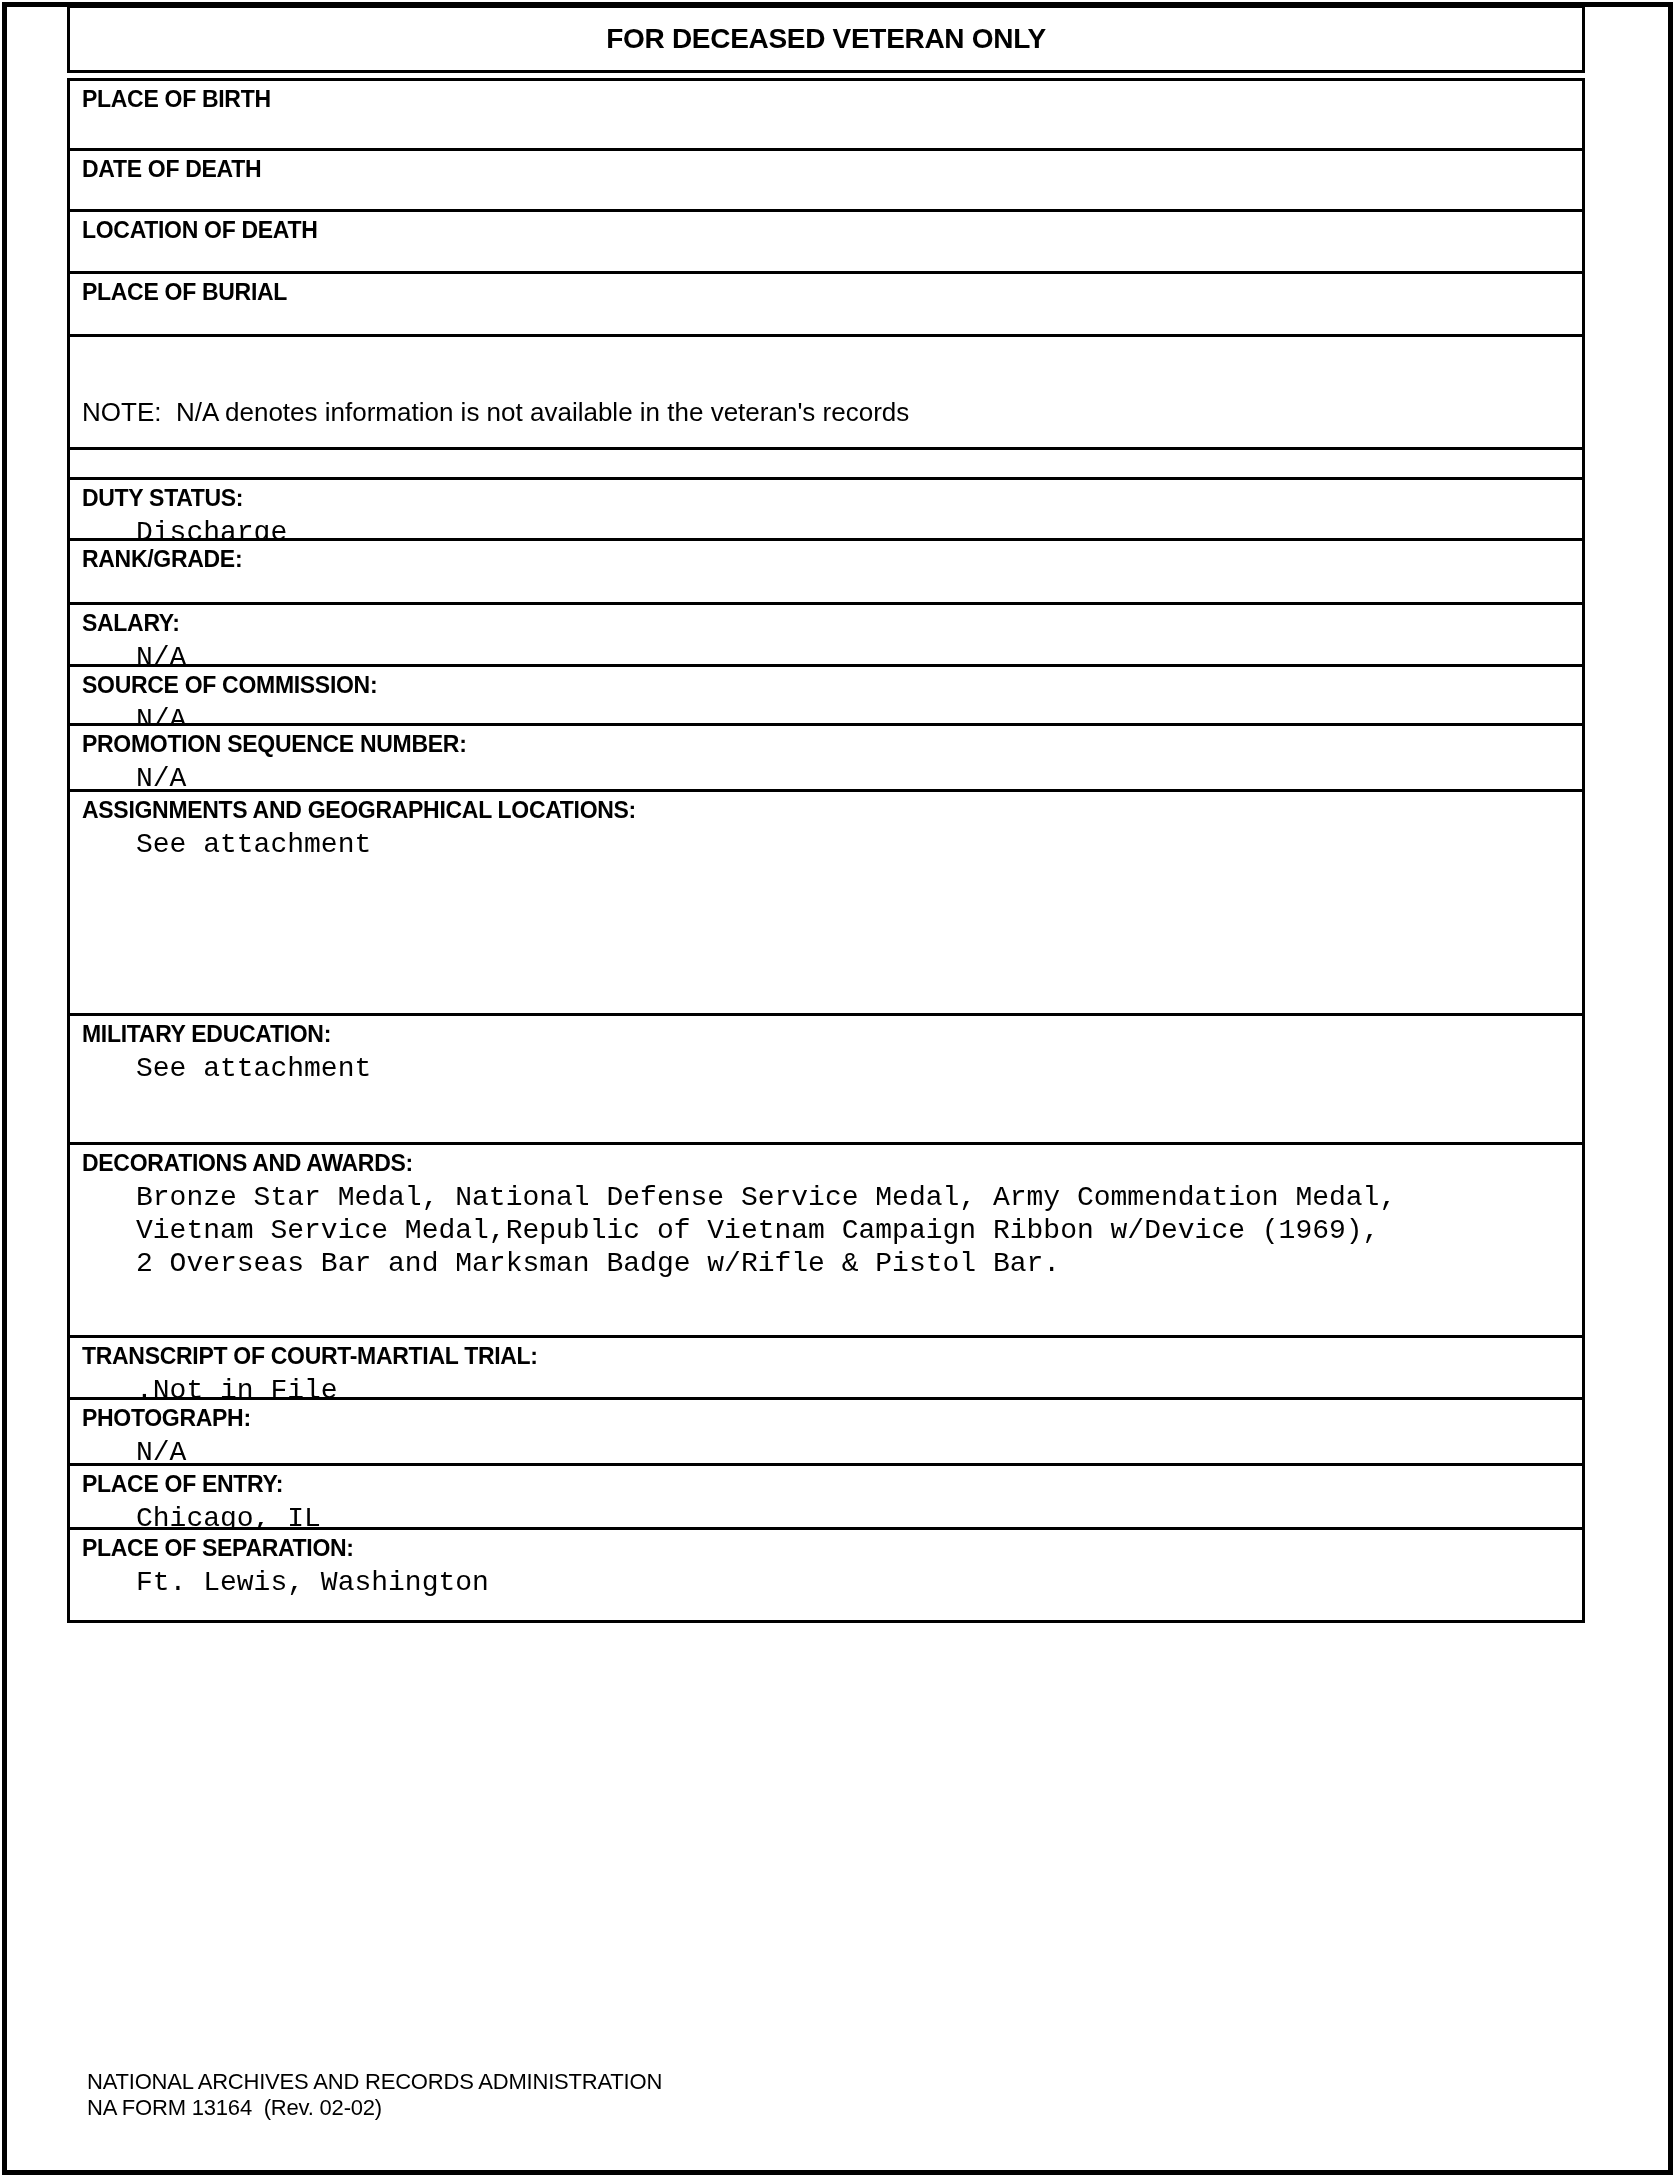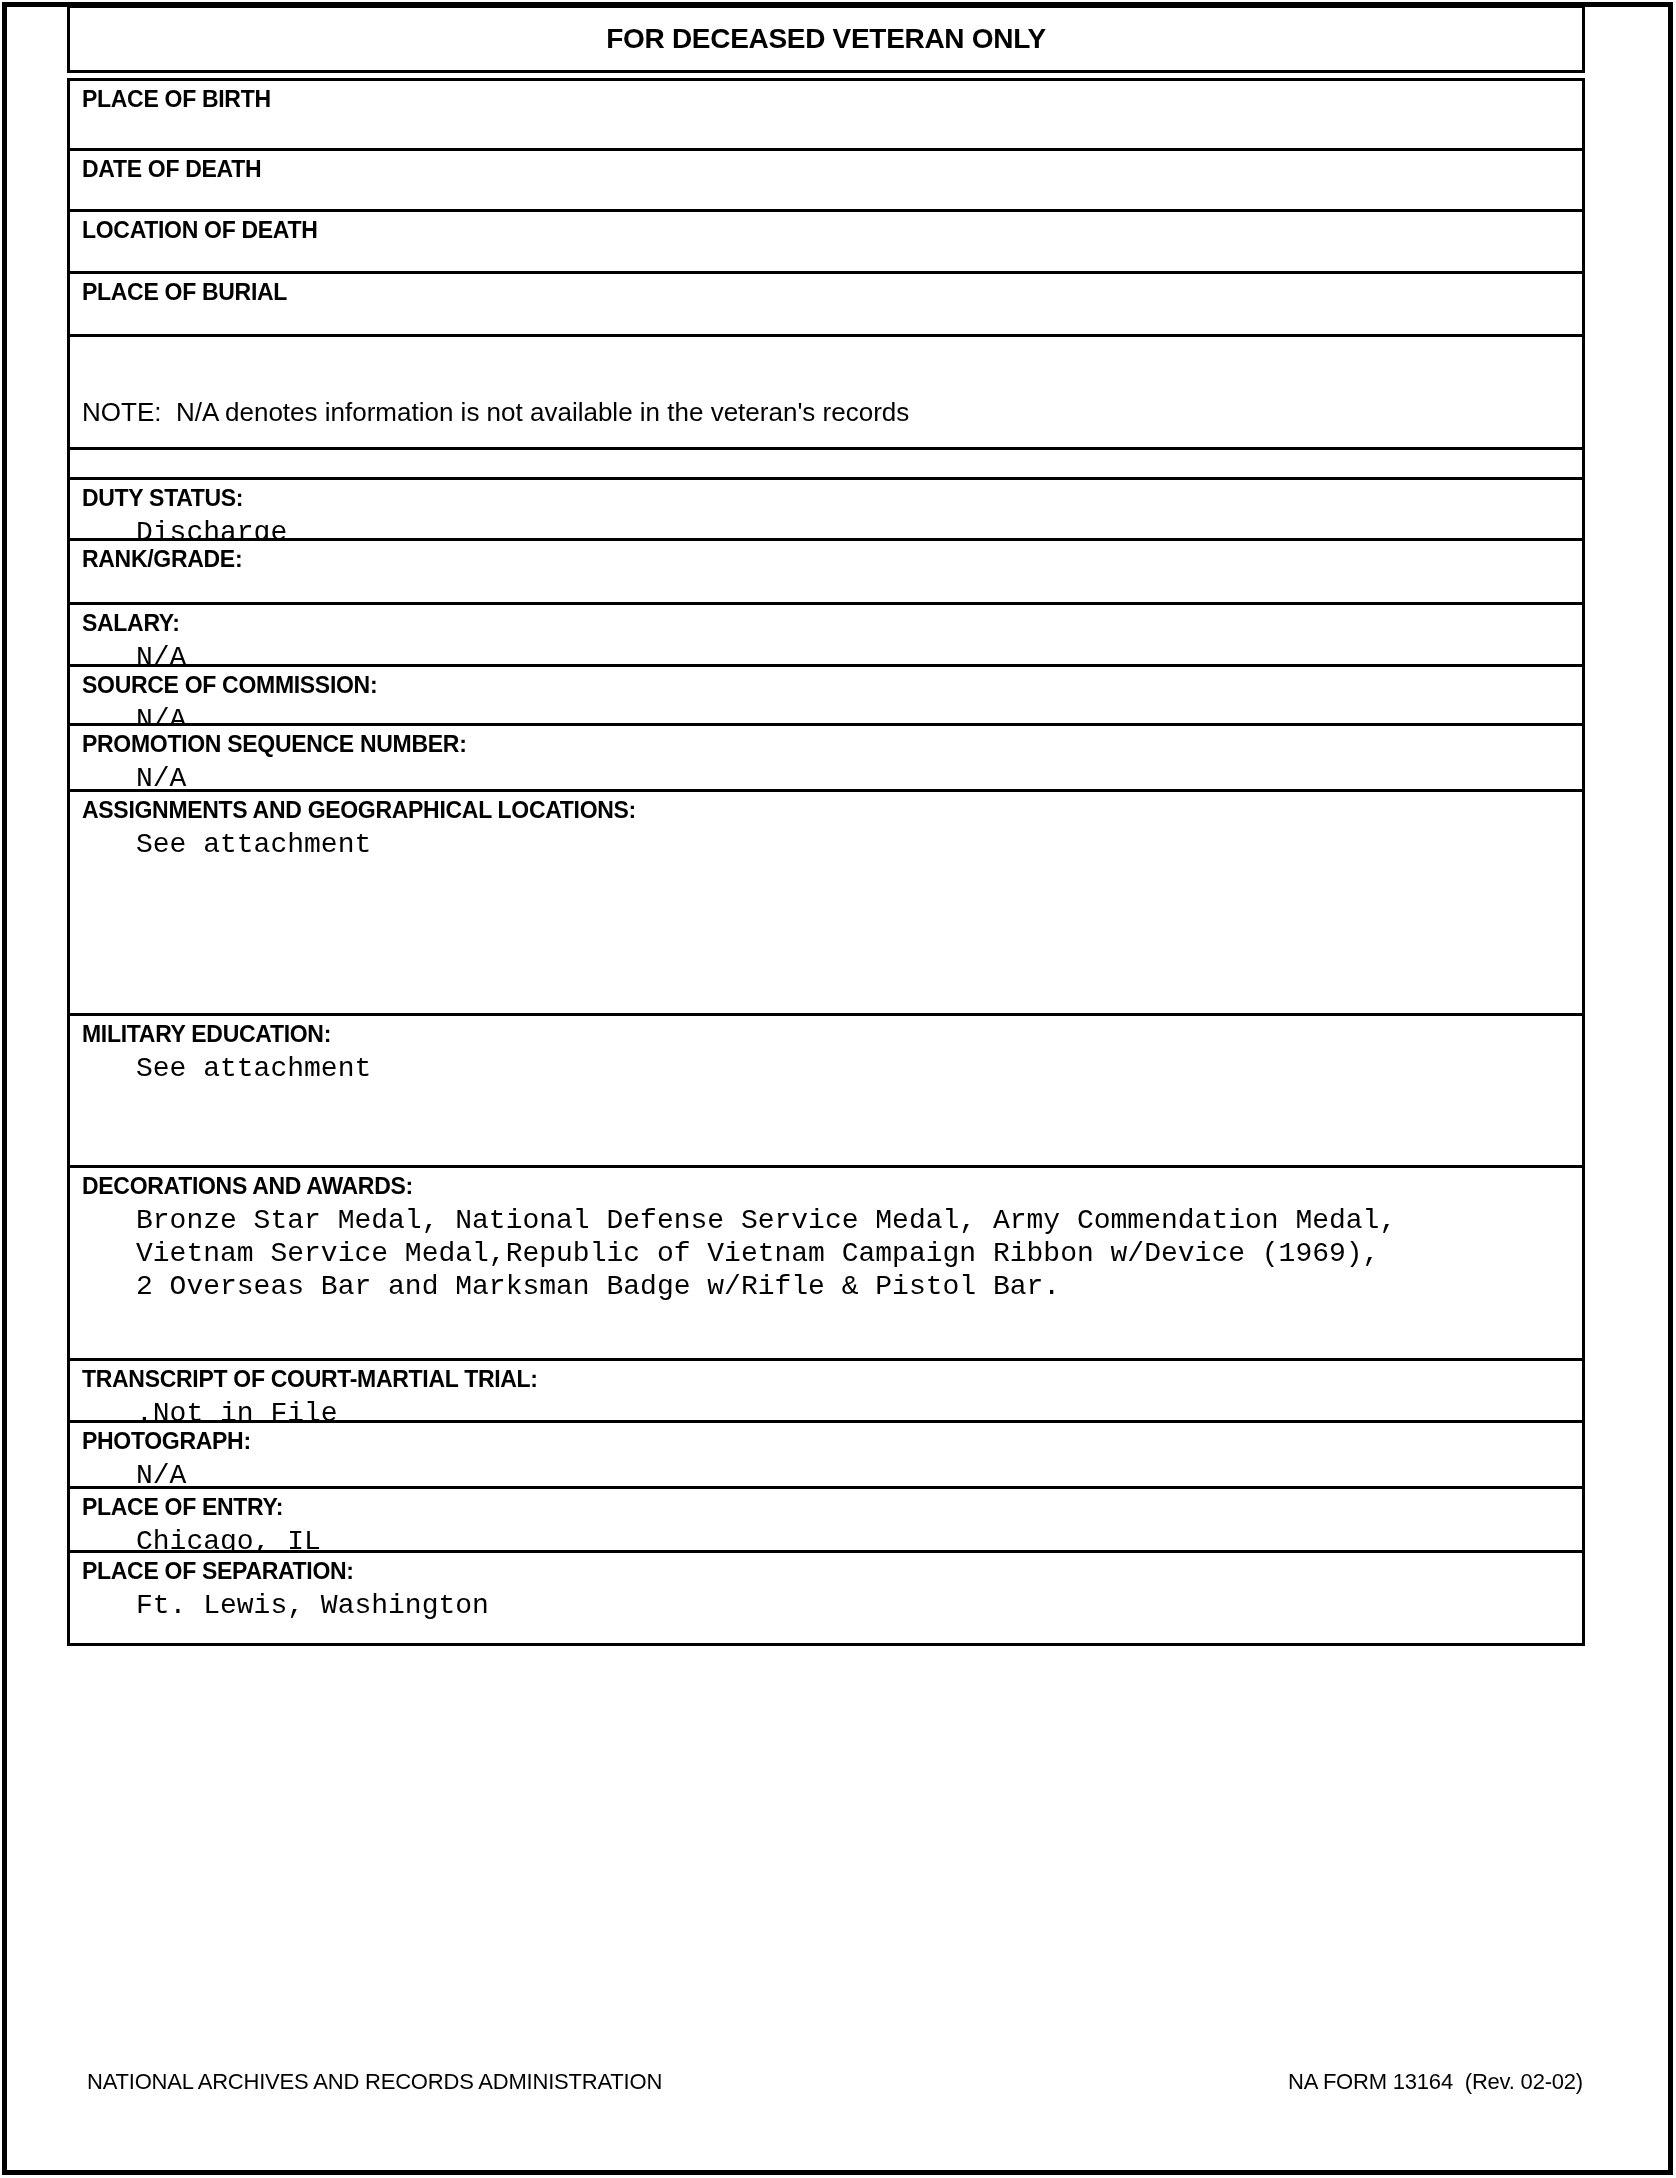--- a/index.html
+++ b/index.html
@@ -47,21 +47,21 @@
     white-space:nowrap;
   }
   .val{
     font-family:"Liberation Mono","DejaVu Sans Mono",monospace;
     font-size:28px;
     line-height:33px;
     margin:4px 0 0 54px;
     white-space:pre-line;
   }
   .h62{height:61px}.h63{height:62px}.h65{height:64px}.h60{height:59px}
-  .h67{height:66px}.h91{height:90px}.h130{height:152px}
+  .h67{height:66px}.h91{height:90px}.h130{height:129px}
   .h196{height:194px}.h195{height:193px}.h226{height:224px}
   .h58{height:70px}.h64{height:63px}.h111{height:110px}
   .section-gap{height:5px;background:#fff;}
   .deceased-box{
     position:relative;left:67px;width:1518px;
     margin-left:0;
     border:3px solid #000;
     box-sizing:border-box;
     height:68px;
     display:flex;align-items:center;justify-content:center;
@@ -73,21 +73,21 @@
   .note-row{
     padding-top:60px;
   }
   .note-text{
     font-size:26px;
     white-space:pre-wrap;
   }
   .footer{
     position:absolute;left:67px;top:2069px;width:1518px;
     display:flex;justify-content:space-between;align-items:baseline;
-    padding:0 2px 0 20px;box-sizing:border-box;
+    padding:0 2px 0 20px;box-sizing:border-box;flex-direction:column;
   }
   .footer .f{
     font-size:22px;letter-spacing:-0.2px;white-space:pre-wrap;
   }
   .wrap-abs{position:absolute;left:67px;width:1518px;}
 </style>
 </head>
 <body>
 
 <div class="page">

